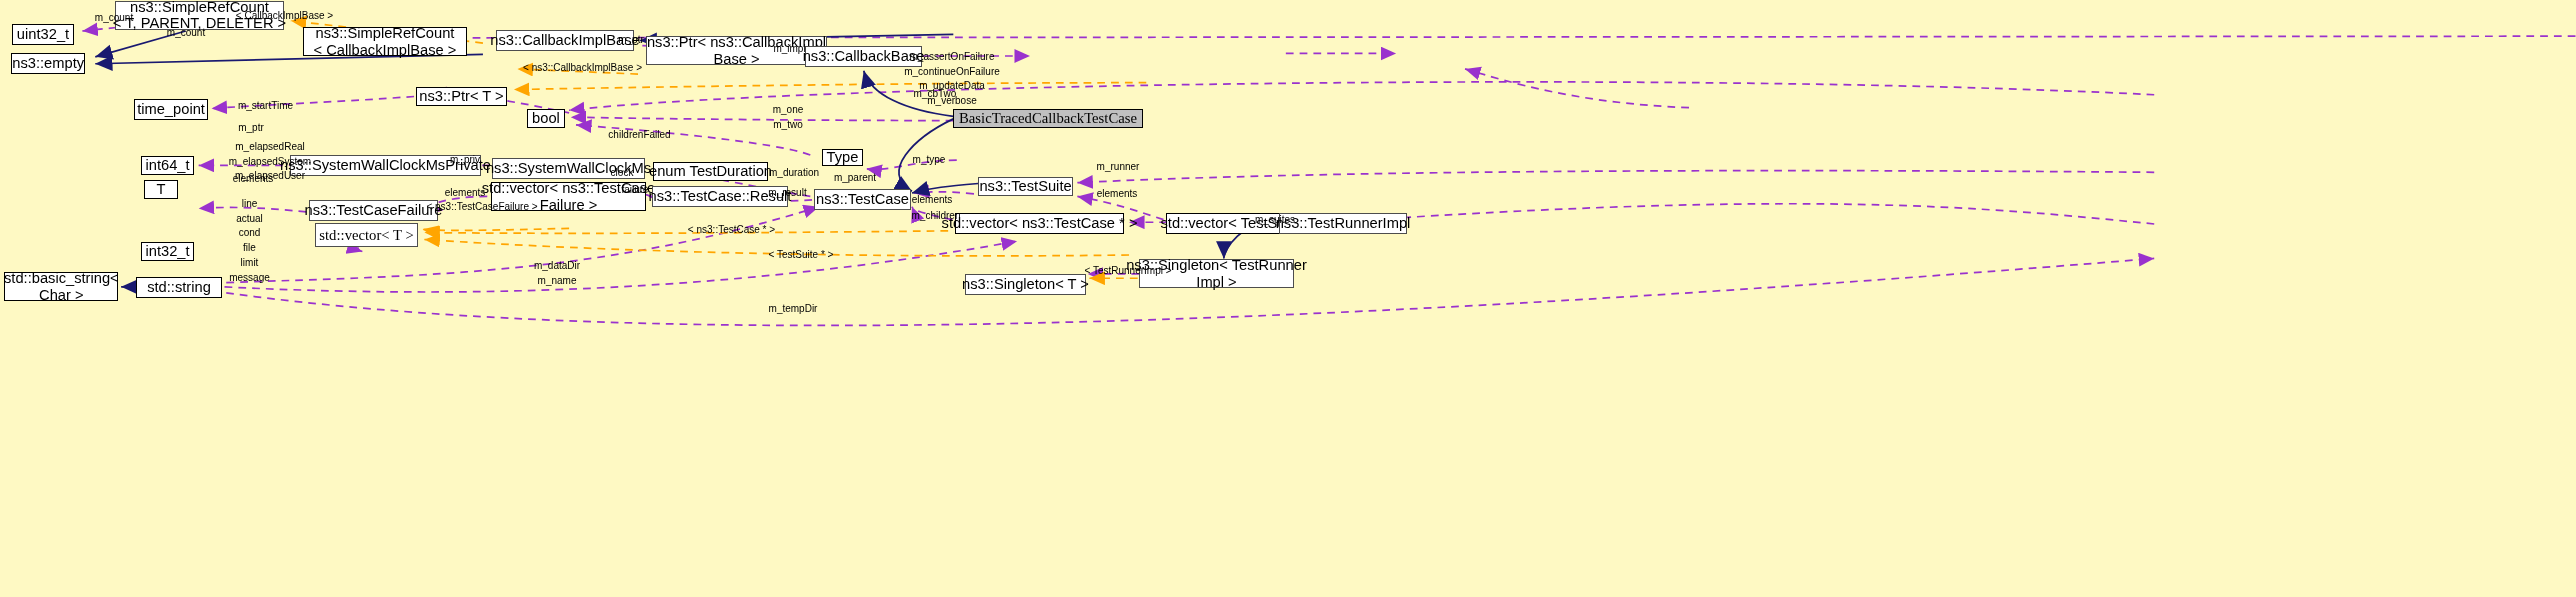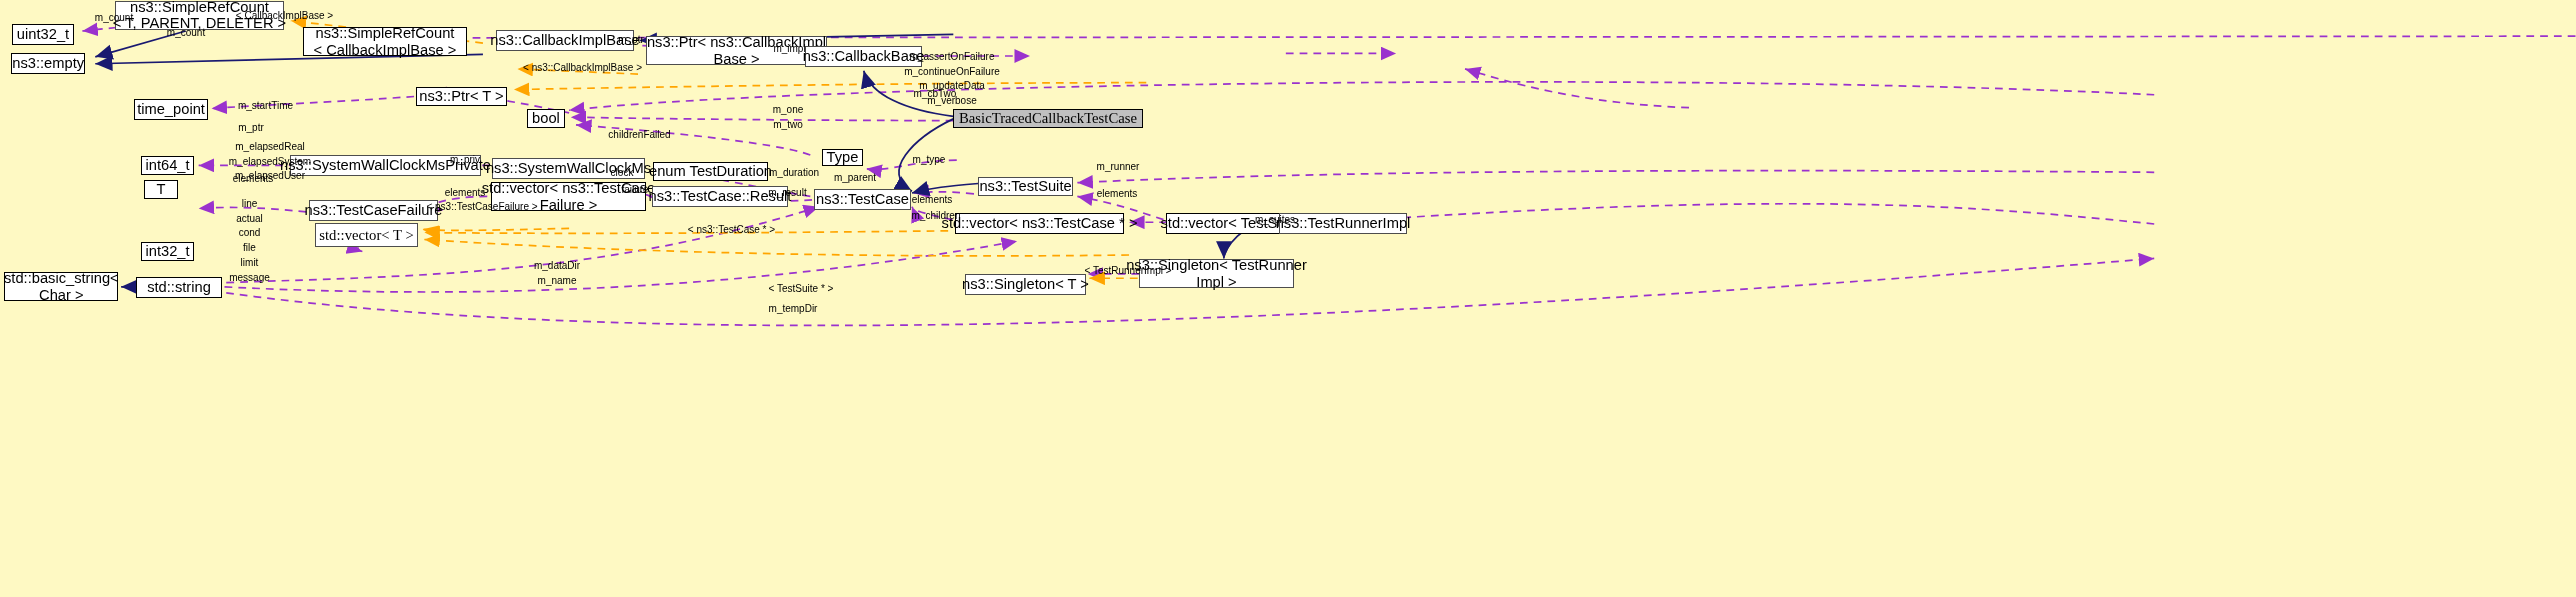--- a/index.html
+++ b/index.html
@@ -156,19 +156,19 @@
     <div class="elabel" style="left: 215px; top: 197px; width: 69px;">line
 actual
 cond
 file
 limit
 message</div>
     <div class="elabel" style="left: 396px; top: 200px; width: 172px;">&lt; ns3::TestCaseFailure &gt;</div>
     <div class="elabel" style="left: 893px; top: 209px; width: 86px;">m_children</div>
     <div class="elabel" style="left: 1236px; top: 213px; width: 78px;">m_suites</div>
     <div class="elabel" style="left: 658px; top: 223px; width: 147px;">&lt; ns3::TestCase * &gt;</div>
-    <div class="elabel" style="left: 745px; top: 248px; width: 112px; margin-top: 34px;">&lt; TestSuite * &gt;</div>
+    <div class="elabel" style="left: 745px; top: 248px; width: 112px;">&lt; TestSuite * &gt;</div>
     <div class="elabel" style="left: 518px; top: 259px; width: 78px;">m_dataDir
 m_name</div>
     <div class="elabel" style="left: 1059px; top: 264px; width: 138px;">&lt; TestRunnerImpl &gt;</div>
     <div class="elabel" style="left: 750px; top: 302px; width: 86px;">m_tempDir</div>
   </div>
 
 
 </body></html>

